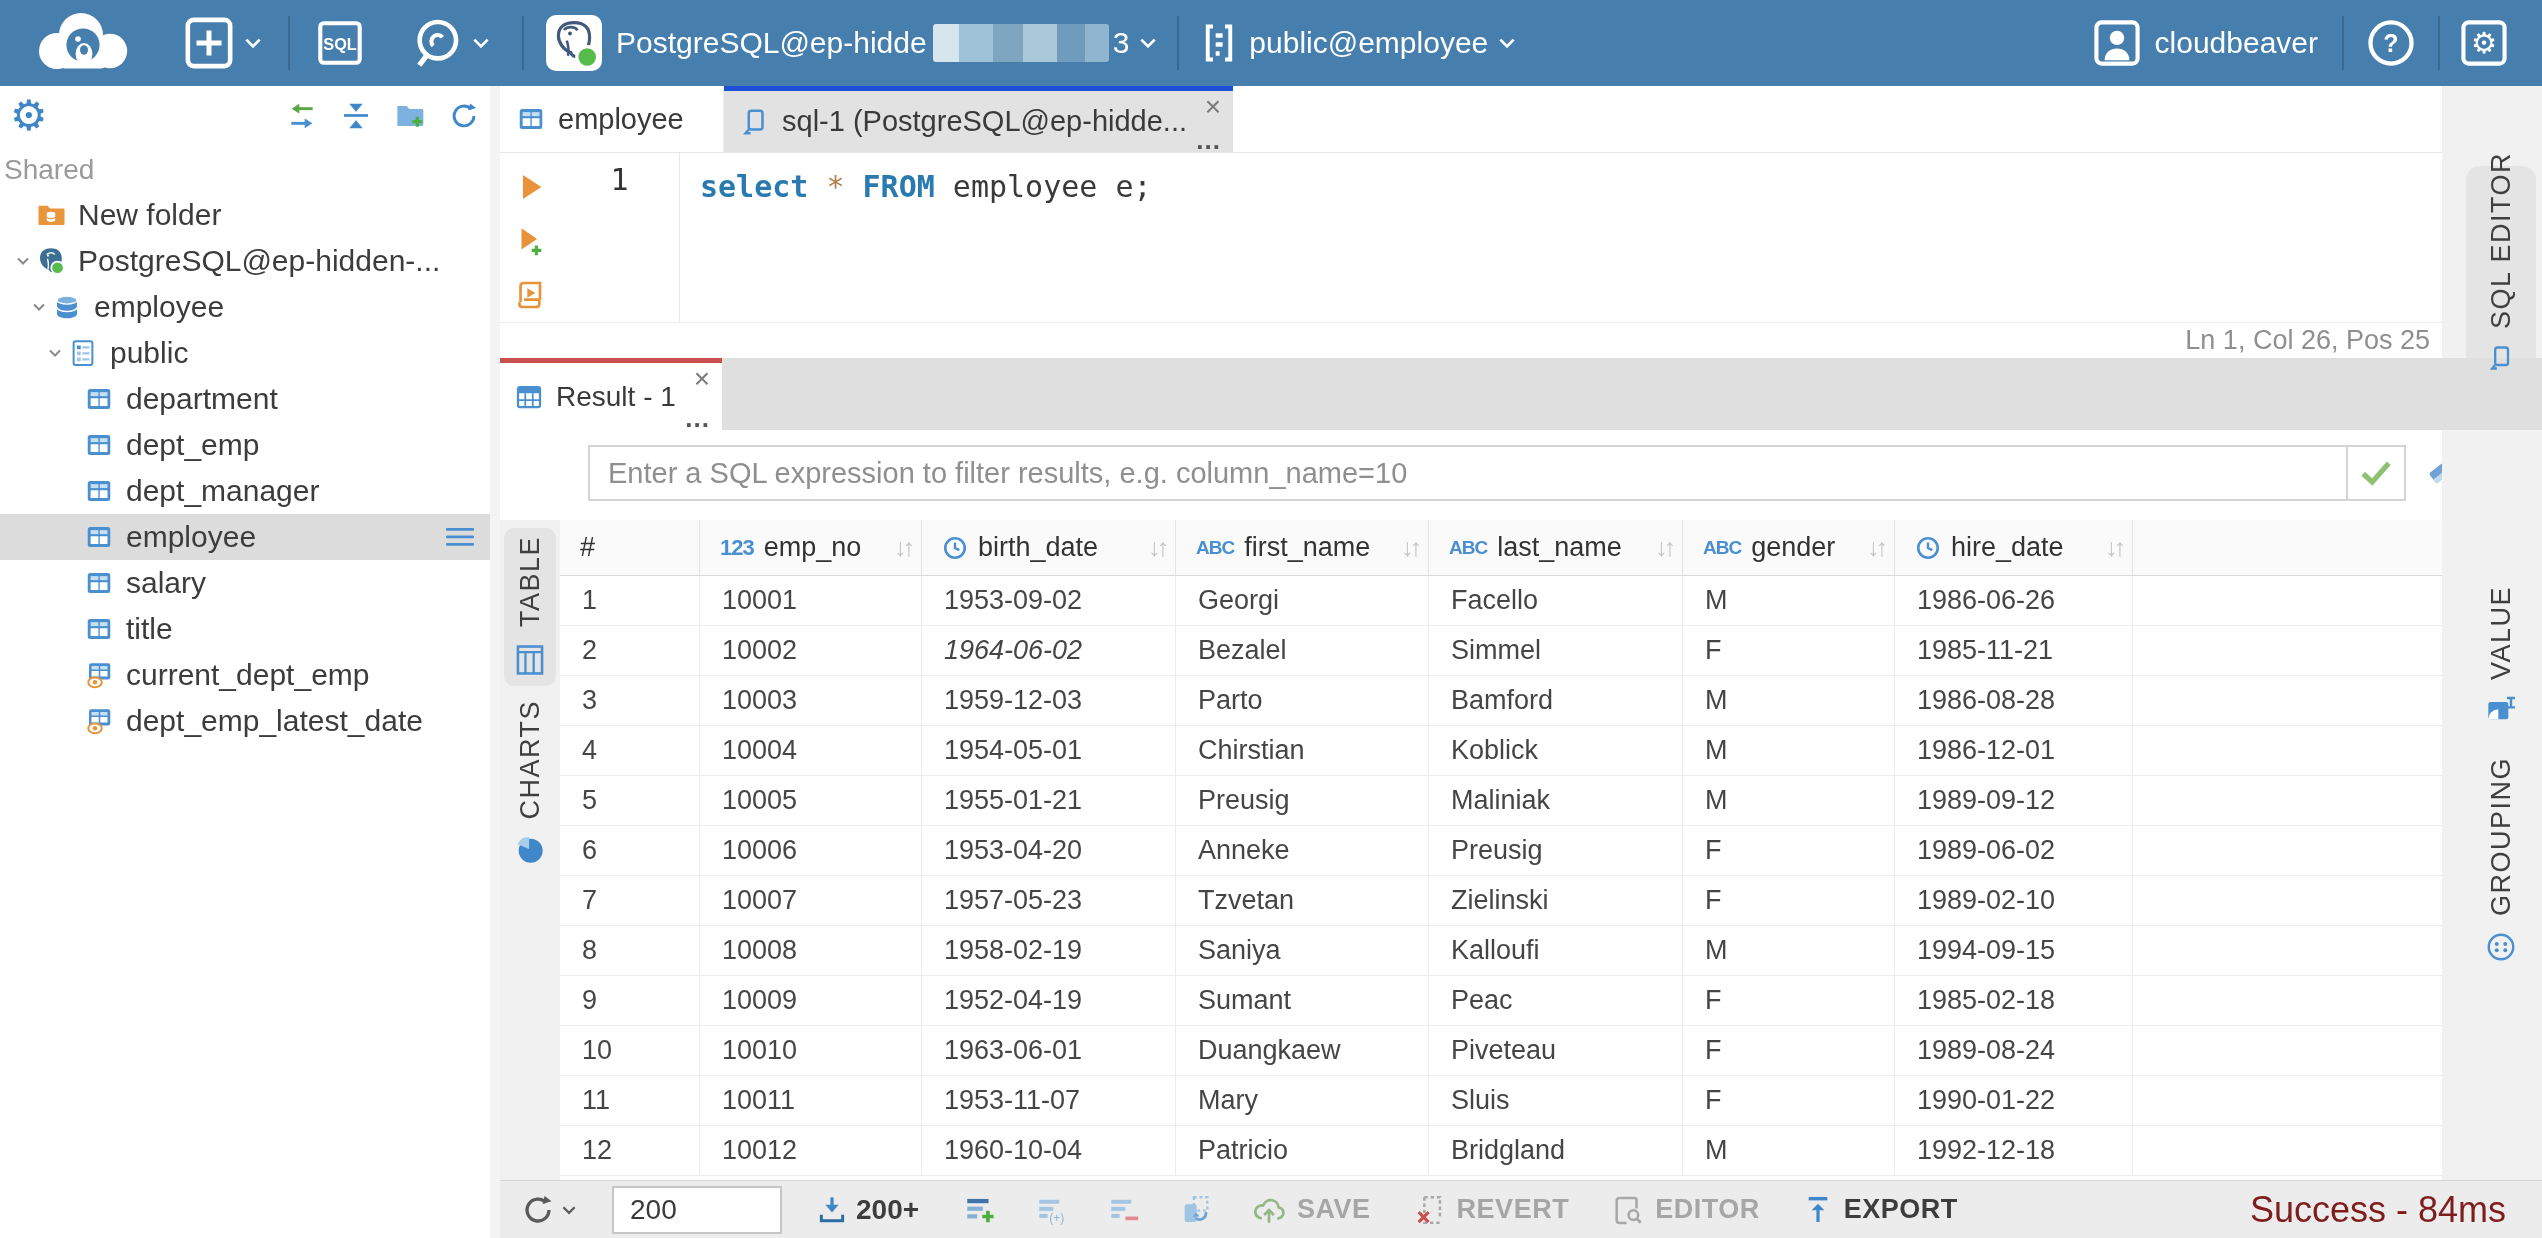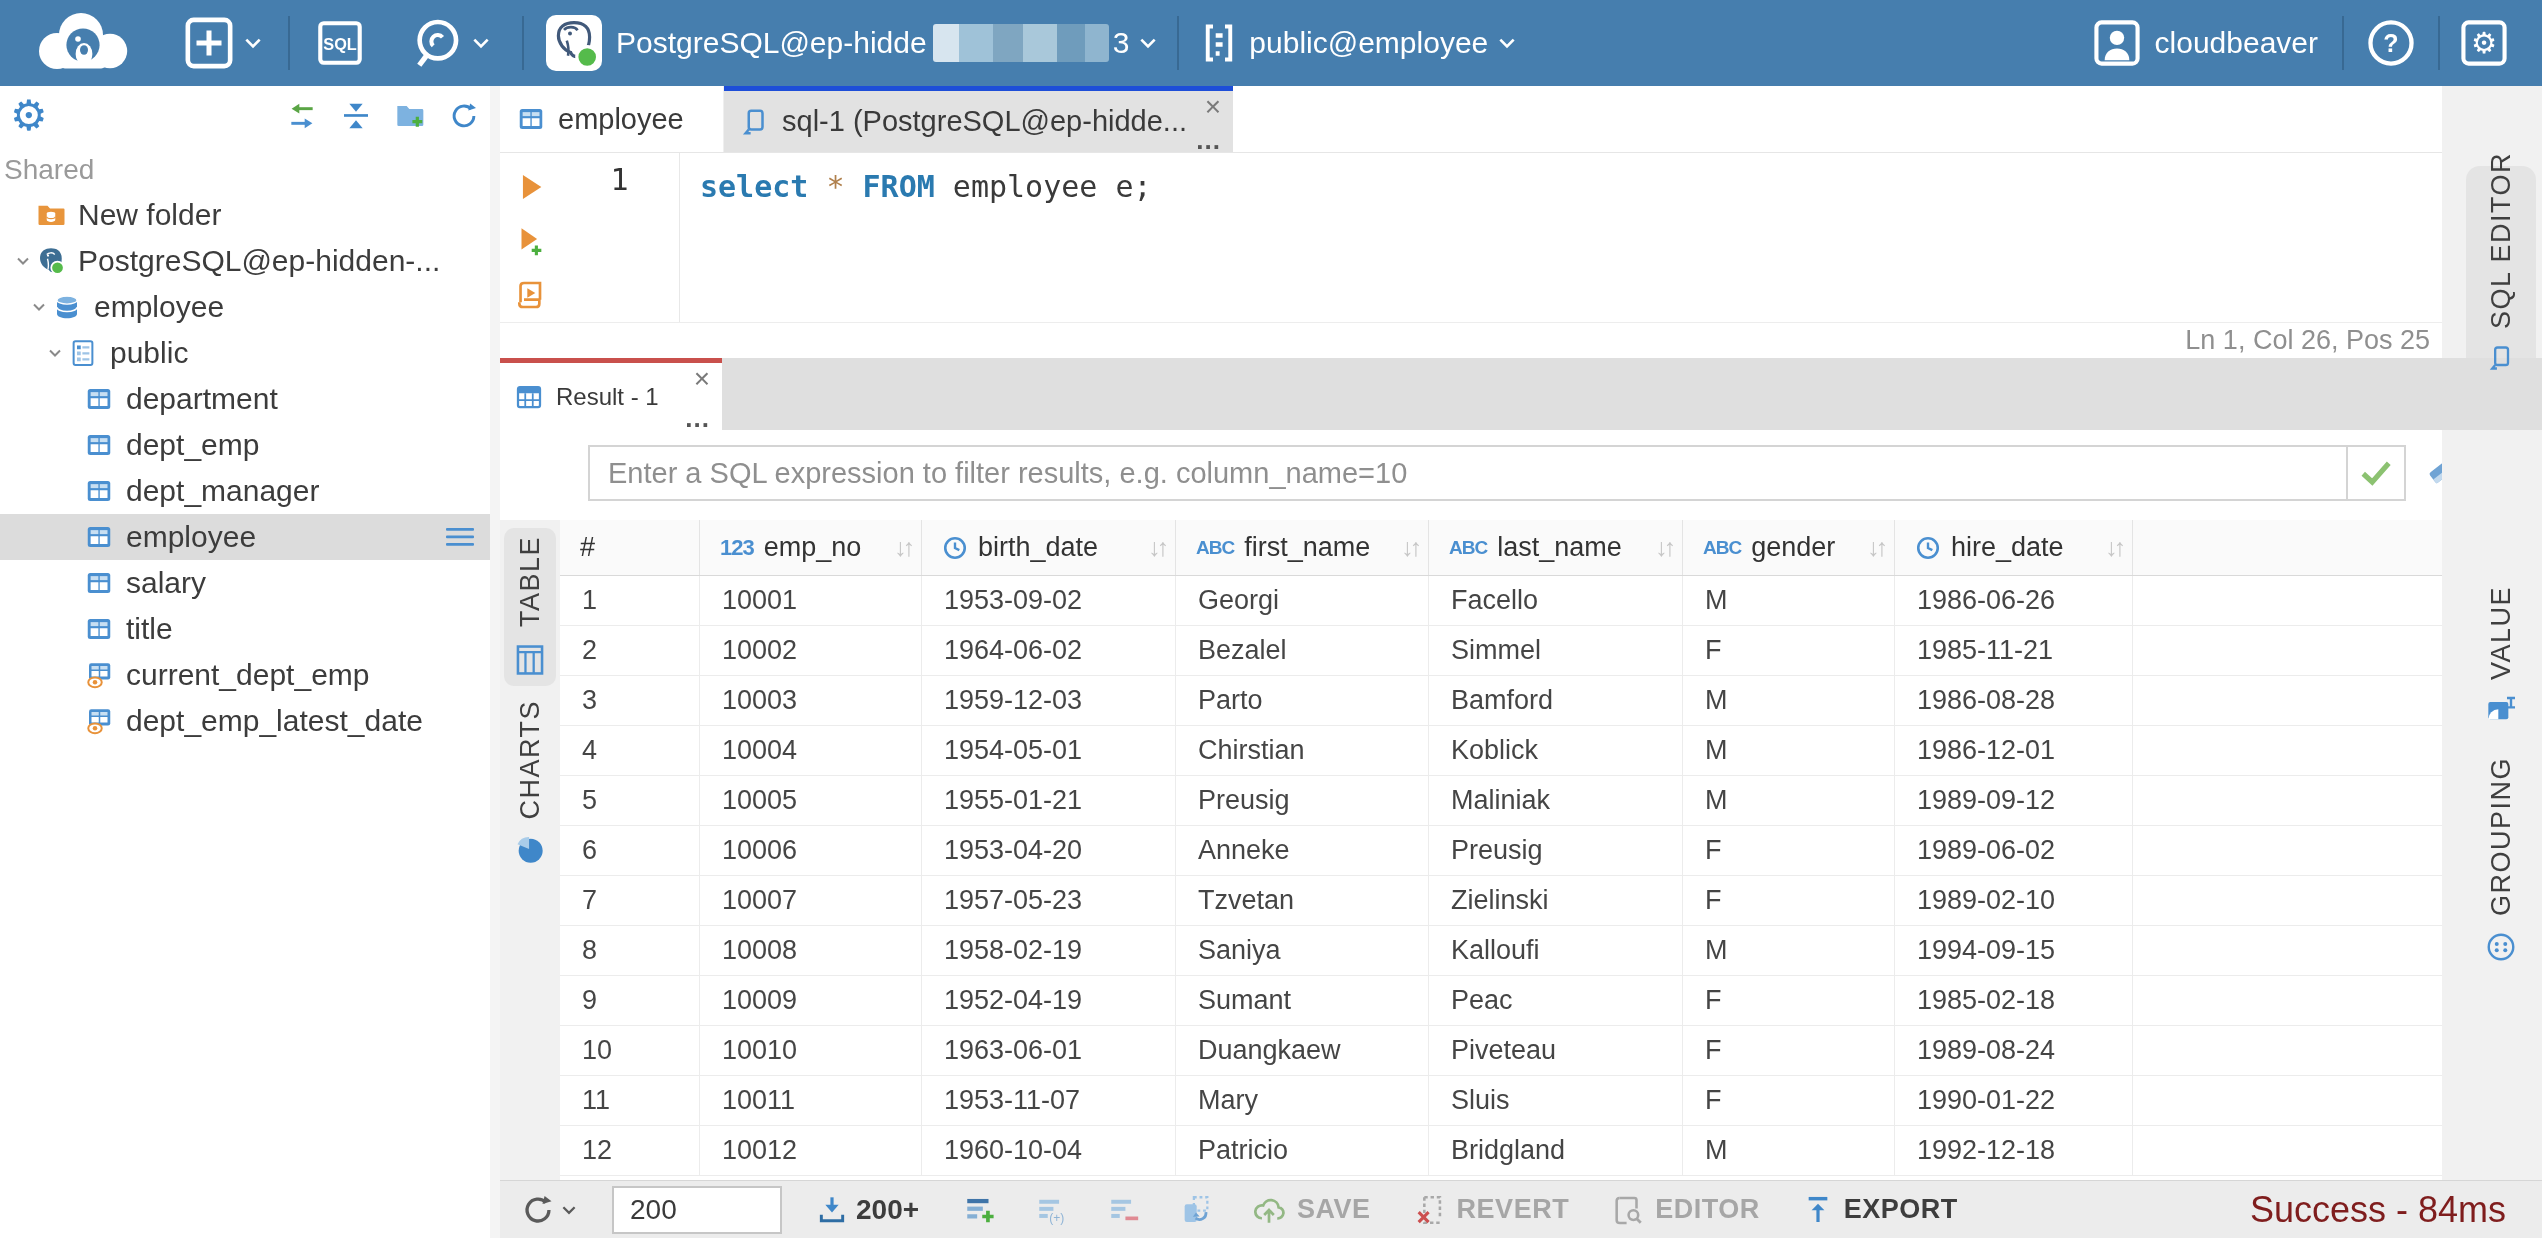--- a/index.html
+++ b/index.html
@@ -58,21 +58,21 @@
   .codearea .star{color:#b0804d;}
   .codearea .plain{color:#3a3a3a;}
   .editor-status{position:absolute;left:500px;top:322px;width:1942px;height:36px;border-top:1px solid #ededed;
                  box-sizing:border-box;display:flex;align-items:center;justify-content:flex-end;
                  font-size:27px;color:#8f8f8f;padding-right:12px;background:#fff;}
   
   .result-strip{position:absolute;left:500px;top:358px;width:2042px;height:72px;background:#dfdfdf;z-index:2;display:flex;}
   .rtab{width:222px;background:#fff;border-top:5px solid #c9504c;box-sizing:border-box;position:relative;
         display:flex;align-items:center;cursor:pointer;}
   .rtab .ticon{margin:0 12px 0 14px;display:flex;}
-  .rtab .tlabel{font-size:24px;color:#3a3a3a;}
+  .rtab .tlabel{font-size:28px;color:#3a3a3a;}
   .results{position:absolute;left:500px;top:430px;width:1942px;height:750px;background:#fff;}
   .filter-row{position:absolute;left:0;top:0;width:100%;height:90px;background:#fff;}
   .filter-box{position:absolute;left:88px;top:15px;width:1818px;height:56px;border:2px solid #d4d4d4;
               box-sizing:border-box;display:flex;background:#fff;}
   .filter-box input{flex:1;border:none;outline:none;font-size:29px;color:#3a3a3a;padding:0 18px;
                     font-family:"Liberation Sans",sans-serif;}
   .filter-box input::placeholder{color:#8f8f8f;}
   .filter-apply{width:56px;border-left:2px solid #d4d4d4;display:flex;align-items:center;justify-content:center;cursor:pointer;}
   .filter-erase{position:absolute;left:1924px;top:26px;cursor:pointer;display:flex;}
   .left-rail{position:absolute;left:0;top:90px;width:60px;height:660px;background:#f1f1f1;}
@@ -630,21 +630,21 @@
             <div class="g-cell" style="width: 222px;">10001</div>
             <div class="g-cell" style="width: 254px;">1953-09-02</div>
             <div class="g-cell" style="width: 253px;">Georgi</div>
             <div class="g-cell" style="width: 254px;">Facello</div>
             <div class="g-cell" style="width: 212px;">M</div>
             <div class="g-cell" style="width: 238px;">1986-06-26</div>
           </div>
           <div class="grid-row">
             <div class="g-cell" style="width: 140px;">2</div>
             <div class="g-cell" style="width: 222px;">10002</div>
-            <div class="g-cell" style="width: 254px;">1964-06-02</div>
+            <div class="g-cell" style="width: 254px; font-style: italic;">1964-06-02</div>
             <div class="g-cell" style="width: 253px;">Bezalel</div>
             <div class="g-cell" style="width: 254px;">Simmel</div>
             <div class="g-cell" style="width: 212px;">F</div>
             <div class="g-cell" style="width: 238px;">1985-11-21</div>
           </div>
           <div class="grid-row">
             <div class="g-cell" style="width: 140px;">3</div>
             <div class="g-cell" style="width: 222px;">10003</div>
             <div class="g-cell" style="width: 254px;">1959-12-03</div>
             <div class="g-cell" style="width: 253px;">Parto</div>

